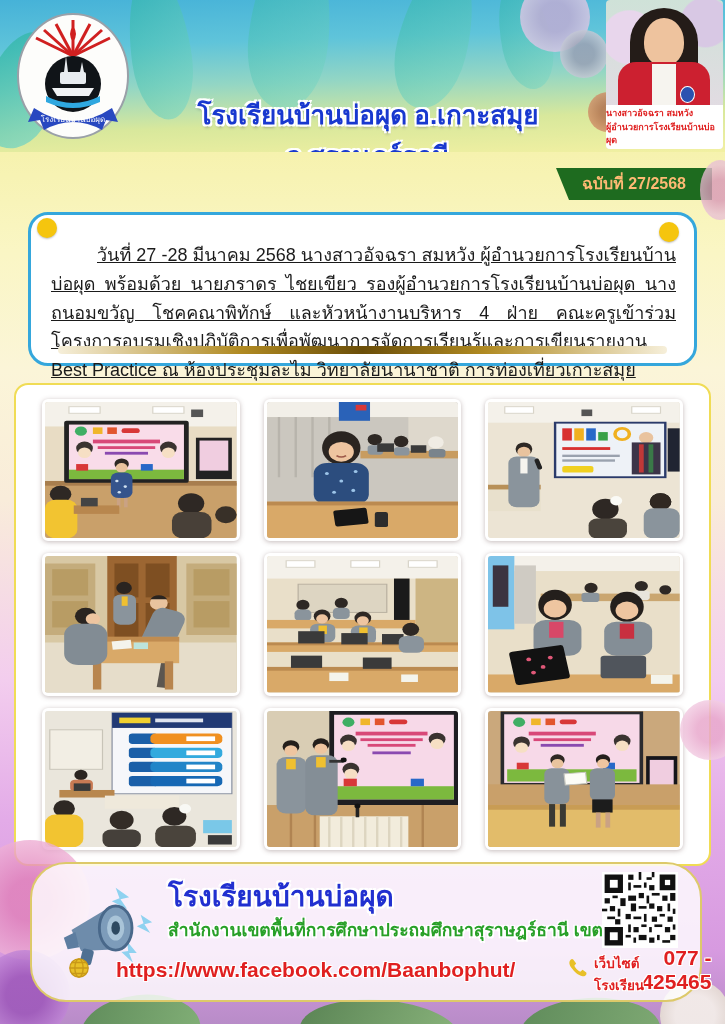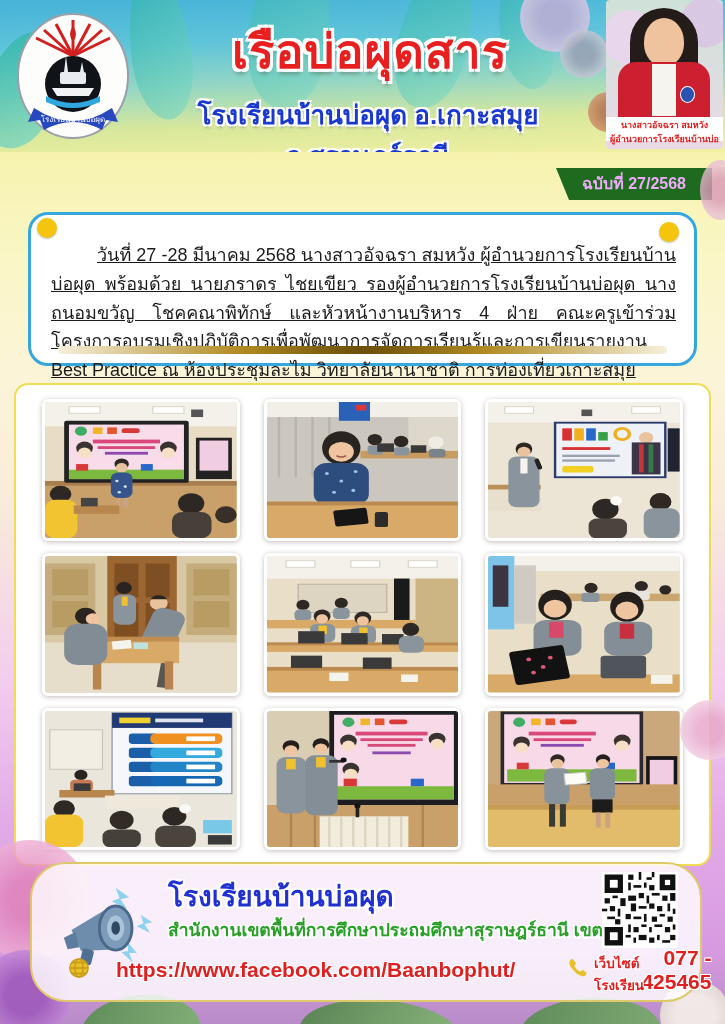--- a/index.html
+++ b/index.html
@@ -22,25 +22,25 @@
   .logo{position:absolute;left:16px;top:12px;width:114px;height:128px;}
   .portrait{position:absolute;left:606px;top:0;width:117px;height:149px;border-radius:4px;overflow:hidden;
     background:radial-gradient(circle at 20% 25%,#e8d6ec 0 18%,transparent 19%),
                radial-gradient(circle at 85% 15%,#d8c8e4 0 15%,transparent 16%),
                linear-gradient(180deg,#cfe2d8,#e9d9e6);}
   .portrait .hair{position:absolute;left:24px;top:8px;width:68px;height:96px;border-radius:34px 34px 22px 22px;background:#241c18;}
   .portrait .face{position:absolute;left:38px;top:18px;width:40px;height:48px;border-radius:50% 50% 46% 46%;background:#eec39e;}
   .portrait .blazer{position:absolute;left:12px;top:62px;width:92px;height:56px;border-radius:18px 18px 0 0;background:#cc2030;}
   .portrait .shirt{position:absolute;left:46px;top:64px;width:24px;height:52px;background:#f6f4ef;}
   .portrait .badge-dot{position:absolute;left:74px;top:86px;width:13px;height:15px;border-radius:50%;background:#2a52b0;border:1px solid #fff;}
-  .portrait .cap{position:absolute;left:0;bottom:8px;width:100%;height:24px;background:#fff;
-    color:#e02020;font-size:9px;font-weight:bold;text-align:center;line-height:1.5;padding-top:2px;box-sizing:border-box;}
+  .portrait .cap{position:absolute;left:0;bottom:0;width:100%;height:44px;background:#fff;
+    color:#e02020;font-size:9px;font-weight:bold;text-align:left;line-height:1.5;padding-top:2px;box-sizing:border-box;}
   
   .issue-badge{position:absolute;left:556px;top:168px;width:156px;height:32px;background:#1e6b1f;
-    color:#f0abfc;font-size:16px;font-weight:bold;text-align:center;line-height:32px;
+    color:#fdba74;font-size:16px;font-weight:bold;text-align:center;line-height:32px;
     clip-path:polygon(0 0,100% 0,100% 100%,13px 100%);}
   
   .textbox{position:absolute;left:28px;top:212px;width:669px;height:154px;background:#fff;
     border:3.5px solid #35a7dc;border-radius:20px;box-sizing:border-box;}
   .date-pill{position:absolute;left:22px;top:-17px;width:254px;height:37px;background:#e9524e;
     border-radius:19px;color:#181840;font-size:17.5px;font-weight:bold;text-align:center;line-height:37px;
     box-shadow:0 2px 3px rgba(120,30,30,.35);}
   .dot{position:absolute;width:20px;height:20px;border-radius:50%;background:#f5c50e;box-shadow:0 1px 2px rgba(0,0,0,.25);}
   .dot.l{left:6px;top:3px;}
   .dot.r{right:15px;top:7px;}
@@ -103,21 +103,20 @@
         <circle cx="57" cy="72" r="28" fill="#101418"></circle>
         <rect x="44" y="60" width="26" height="12" rx="2" fill="#e8ecf0"></rect>
         <path d="M36 76 h42 l-5 8 h-32 z" fill="#f0f2f4"></path>
         <path d="M30 84 q27 14 54 0 v6 q-27 12 -54 0 z" fill="#2fa8e0"></path>
         <path d="M50 44 l2 16 h-4 z M66 50 l2 10 h-4 z" fill="#e8ecf0"></path>
         <path d="M18 96 q39 26 78 0 l6 14 -12 -2 -4 10 q-29 -16 -58 0 l-4 -10 -12 2 z" fill="#2848c0"></path>
         <text x="57" y="110" text-anchor="middle" font-size="8" fill="#fff">โรงเรียนบ้านบ่อผุด</text>
       </svg>
     </div>
 
-    <div class="hdr-title">เรือบ่อผุดสาร</div>
     <div class="hdr-sub">โรงเรียนบ้านบ่อผุด อ.เกาะสมุย จ.สุราษฎร์ธานี</div>
 
     <div class="portrait">
       <span class="hair"></span>
       <span class="face"></span>
       <span class="blazer"></span>
       <span class="shirt"></span>
       <span class="badge-dot"></span>
       <div class="cap">
         <div>นางสาวอัจฉรา สมหวัง</div>

